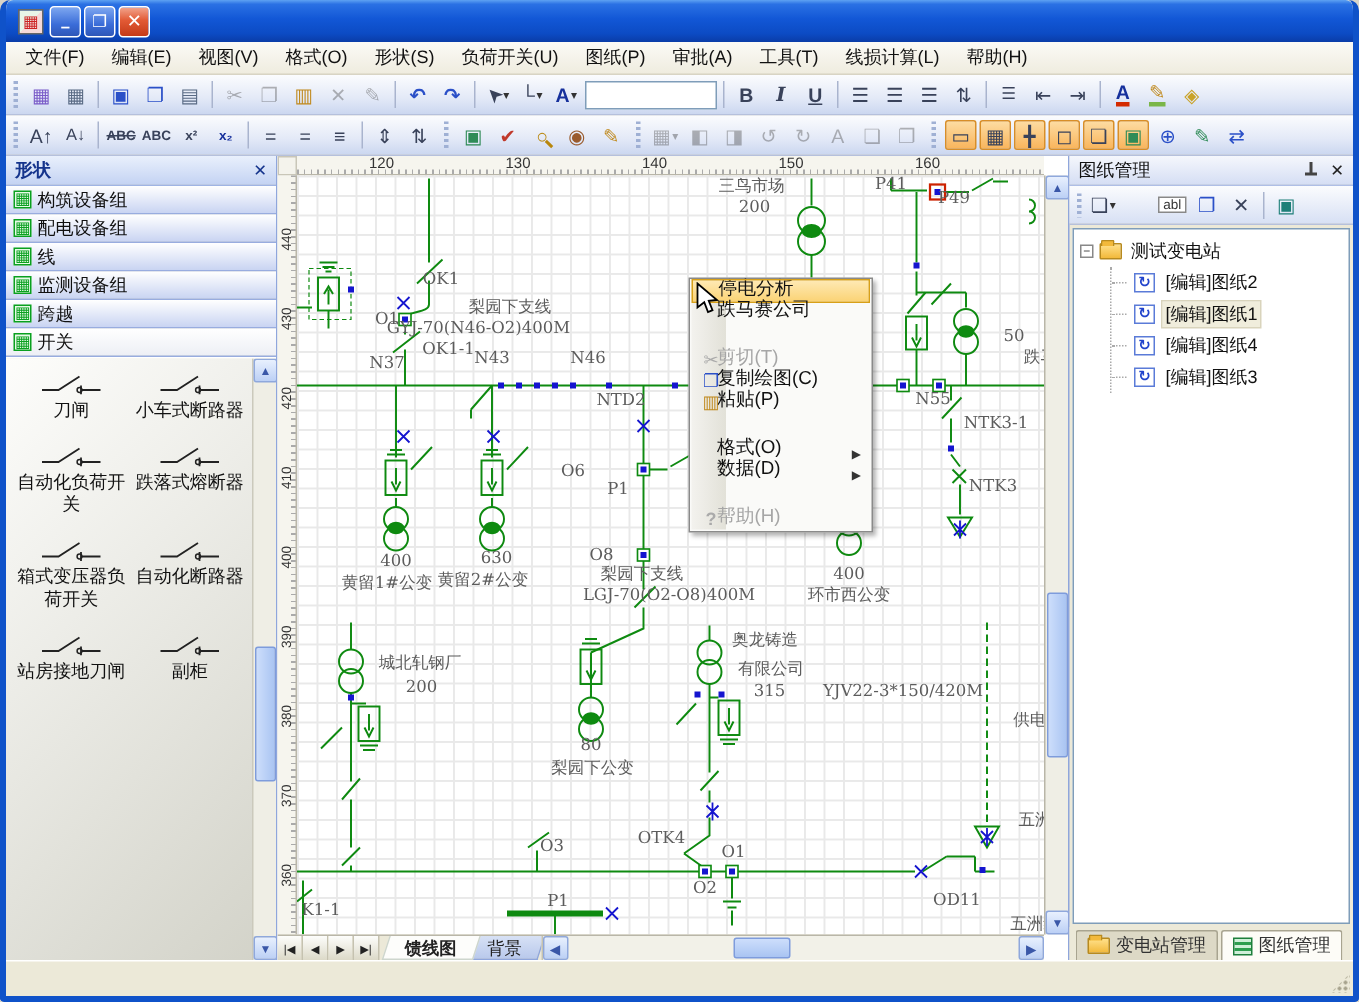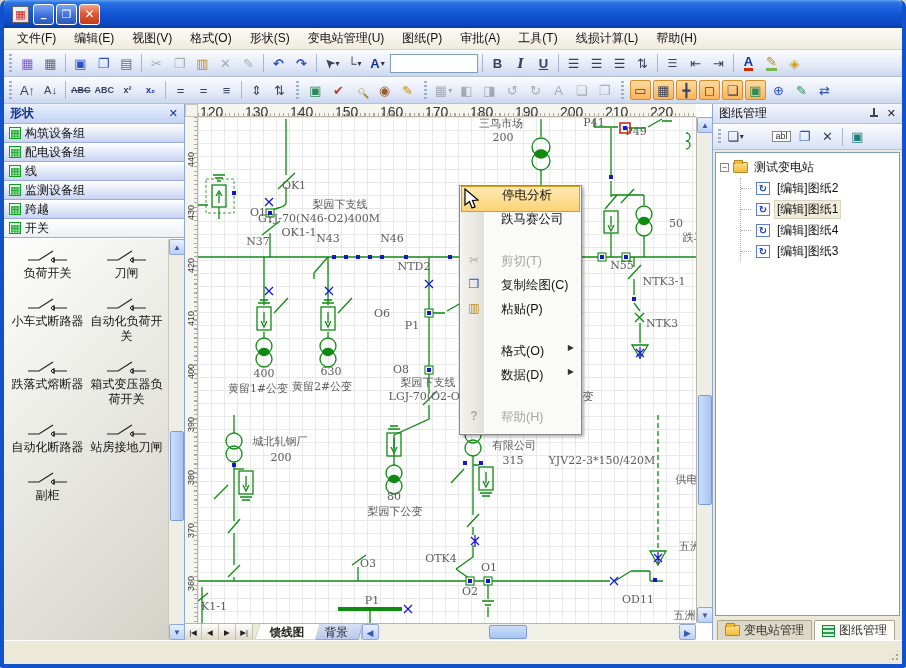--- a/index.html
+++ b/index.html
@@ -87,21 +87,21 @@
     border:1px solid #8FA8DC; border-radius:2px; }
   .sthumb { position:absolute; left:1px; width:14px; background:linear-gradient(90deg,#CDDEFB,#A9C4F2);
     border:1px solid #7E9CDC; border-radius:2px; }
   
   .canvas-wrap { width:527px; position:relative; background:#fff; overflow:hidden; }
   .ruler-corner { position:absolute; left:0; top:0; width:13px; height:13px; background:#F4F3EC; border:1px solid #C9C6B8; }
   .hruler { position:absolute; left:13px; top:0; right:16px; height:13px; background:#F6F5EE;
     border-bottom:1px solid #B9B6A8; display:flex; overflow:hidden;
     background-image:repeating-linear-gradient(90deg,#AAA 0 1px,transparent 1px 4.5px);
     background-size:100% 4px; background-position:0 9px; background-repeat:no-repeat; }
-  .hr-num { width:45px; flex:0 0 45px; font-size:14px; color:#333; padding-left:2px; }
+  .hr-num { width:45px; flex:0 0 45px; font-size:10px; color:#333; padding-left:2px;margin-left:46px; }
   .vruler { position:absolute; left:0; top:13px; bottom:17px; width:13px; background:#F6F5EE;
     border-right:1px solid #B9B6A8; overflow:hidden;
     background-image:repeating-linear-gradient(180deg,#AAA 0 1px,transparent 1px 4.5px);
     background-size:4px 100%; background-position:9px 0; background-repeat:no-repeat; }
   .vr-num { height:50px; font-size:9px; color:#333; writing-mode:vertical-rl; transform:rotate(180deg);
     margin-left:1px; }
   svg#diagram { position:absolute; left:13px; top:13px; background-color:#fff;
     background-image:linear-gradient(#E9E9E9 1px,transparent 1px),linear-gradient(90deg,#E9E9E9 1px,transparent 1px);
     background-size:13px 13px; }
   svg#diagram .lbl { font-family:"DejaVu Serif","Liberation Serif",serif; font-size:11px; fill:#5C5C5C; }
@@ -148,21 +148,21 @@
   .tree-label { padding:0 2px; color:#111; }
   .dp-tabs { height:22px; display:flex; align-items:flex-end; padding:0 4px; gap:2px; background:#ECE9D8; }
   .dp-tab { display:flex; align-items:center; gap:4px; padding:2px 7px; height:20px;
     background:#DDD9C6; border:1px solid #A8A490; border-bottom:0; border-radius:2px 2px 0 0; color:#333; }
   .dp-tab.active { background:#FDFCF7; font-weight:normal; }
   
   .ctx-menu { position:absolute; left:455px; top:185px; width:123px; background:#FAFAF8;
     border:1px solid #8A8A8A; box-shadow:2px 2px 3px rgba(0,0,0,.3); z-index:10; padding:1px; }
   .ctx-menu::before { content:""; position:absolute; left:1px; top:1px; bottom:1px; width:23px;
     background:linear-gradient(90deg,#F3F2EE,#E2E1D8); }
-  .cm-item { position:relative; height:24px; display:flex; align-items:flex-start; padding-left:40px;
+  .cm-item { position:relative; height:14px; display:flex; align-items:flex-end; padding-left:17px;
     color:#111; font-size:12.5px; }
   .cm-item.hl { background:linear-gradient(180deg,#FEE9B4,#FBD375); outline:1px solid #D8A018; margin:0 1px; }
   .cm-item.dis { color:#A6A6A6; }
   .cm-ico { position:absolute; left:4px; width:18px; text-align:center; font-size:12px; }
   .cm-item.blue .cm-ico { color:#2B50C8; } .cm-item.amber .cm-ico { color:#C08A1E; }
   .cm-item.help .cm-ico { color:#7A8CB8; font-weight:bold; }
   .cm-item.dis .cm-ico { color:#AAA; }
   .cm-arrow { position:absolute; right:6px; font-size:8px; color:#333; }
   .cm-item.sub .cm-arrow::after { content:"▶"; }
   .cursor { position:absolute; left:459px; top:188px; z-index:11; }
@@ -193,21 +193,21 @@
       </span>
   </div>
 
   <div class="menubar">
 
   <span class="menu-item"><span>文件(F)</span></span>
       <span class="menu-item"><span>编辑(E)</span></span>
       <span class="menu-item"><span>视图(V)</span></span>
       <span class="menu-item"><span>格式(O)</span></span>
       <span class="menu-item"><span>形状(S)</span></span>
-      <span class="menu-item"><span>变电站管理(U)</span></span>
+      <span class="menu-item"><span>负荷开关(U)</span></span>
       <span class="menu-item"><span>图纸(P)</span></span>
       <span class="menu-item"><span>审批(A)</span></span>
       <span class="menu-item"><span>工具(T)</span></span>
       <span class="menu-item"><span>线损计算(L)</span></span>
       <span class="menu-item"><span>帮助(H)</span></span>
     </div>
 
   <div class="tb">
 
   <span class="tbtn purple">
@@ -450,27 +450,20 @@
           </div>
 
           <div class="grp open">
             <span class="grp-ico">▦</span>
             <span>开关</span>
           </div>
         </div>
       <div class="stencil">
         <div class="stencil-grid">
 
-            <div class="shape-item">
-              <svg width="42" height="14" viewBox="0 0 42 14">
-                <path d="M1 11 h11 l14 -9 M27 11 h13 M27 8 v6" stroke="#222" stroke-width="1.2" fill="none"></path>
-                <circle cx="26" cy="11" r="1.6" fill="none" stroke="#222" stroke-width="1"></circle>
-              </svg>
-              <span>负荷开关</span>
-            </div>
 
 
 
             <div class="shape-item">
               <svg width="42" height="14" viewBox="0 0 42 14">
                 <path d="M1 11 h11 l14 -9 M27 11 h13 M27 8 v6" stroke="#222" stroke-width="1.2" fill="none"></path>
                 <circle cx="26" cy="11" r="1.6" fill="none" stroke="#222" stroke-width="1"></circle>
               </svg>
               <span>刀闸</span>
             </div>

